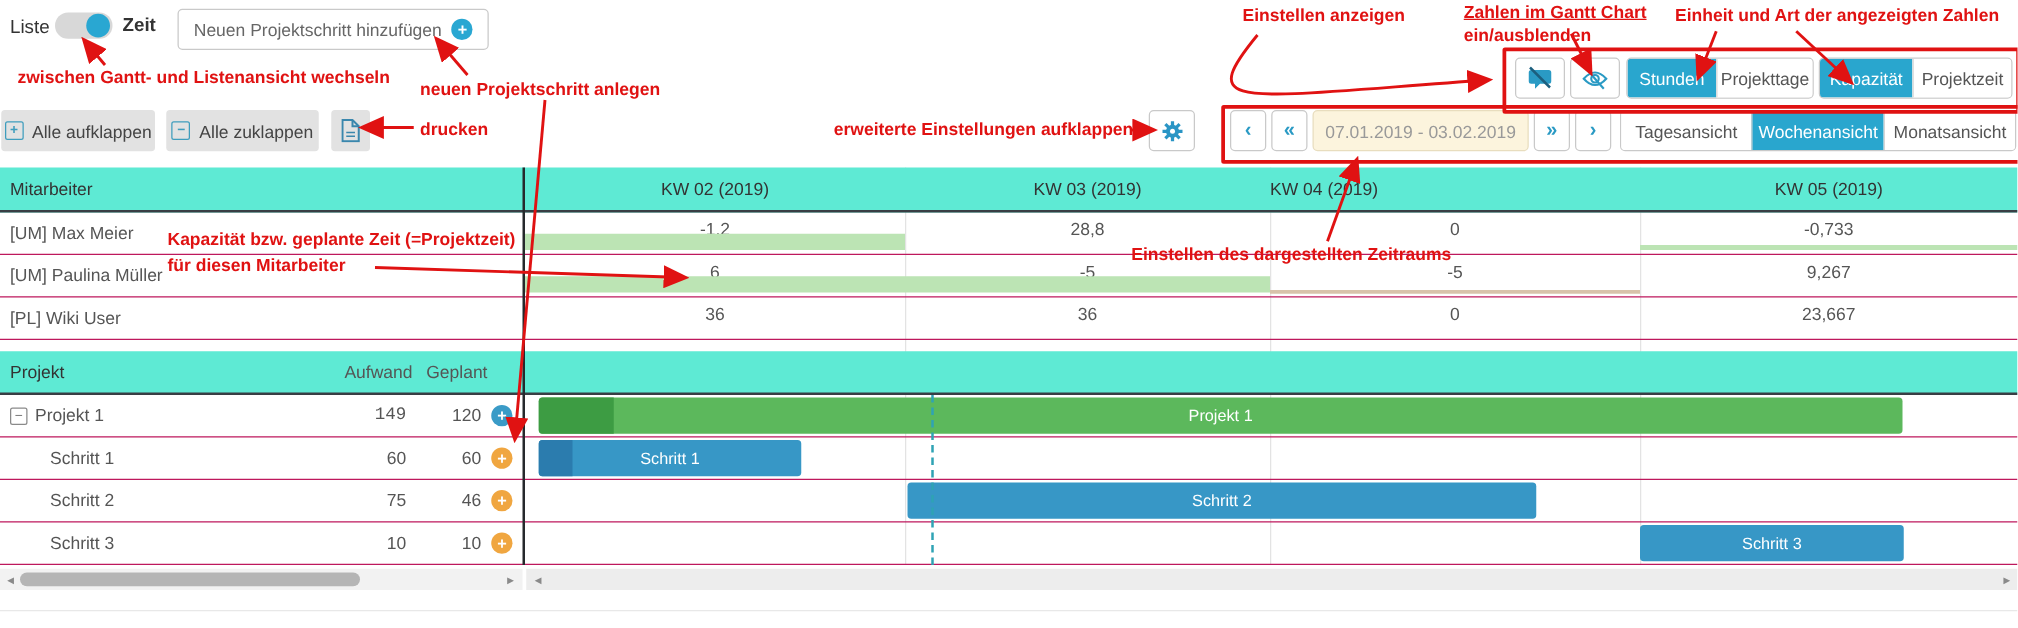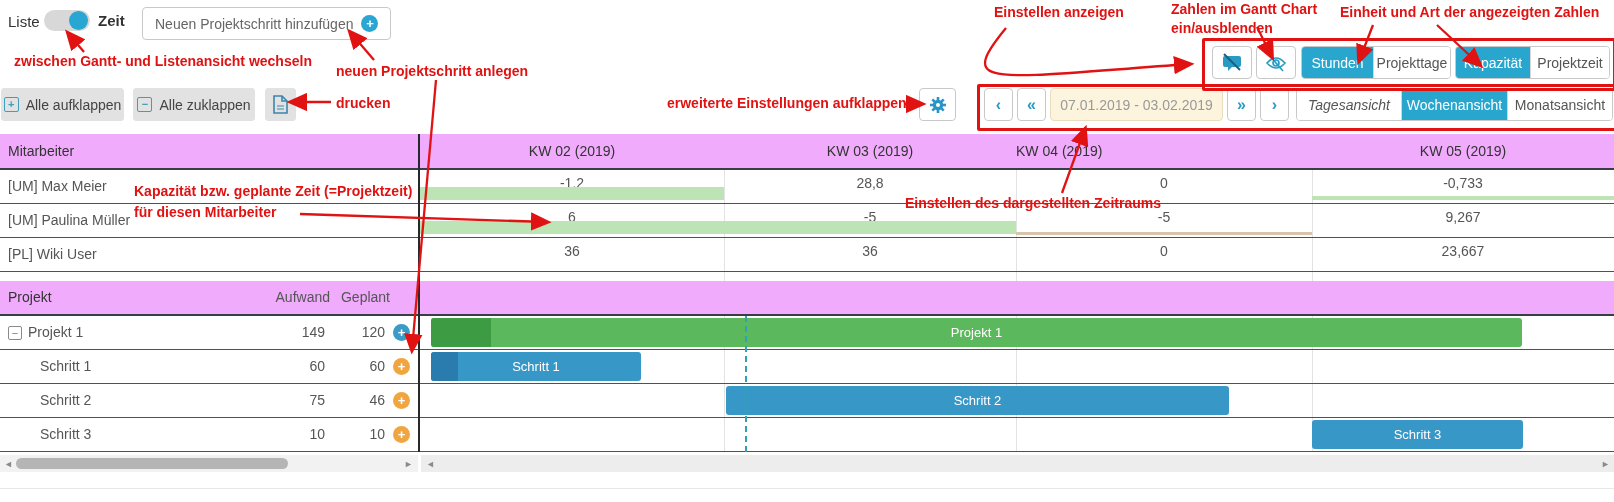--- a/index.html
+++ b/index.html
@@ -17,21 +17,21 @@
        background:#29a7d2;color:#fff;font-size:13px;font-weight:bold;margin-left:8px;line-height:1;}
   .sq-ico{display:inline-flex;align-items:center;justify-content:center;width:13px;height:13px;border:1px solid #3f9dbd;
        color:#3f9dbd;font-size:11px;line-height:1;margin-right:7px;border-radius:2px;font-weight:bold;}
   .blue-active{background:#29a6ce !important;color:#fff !important;}
   .grp{display:flex;box-sizing:border-box;border:1px solid #c9c9c9;border-radius:4px;overflow:hidden;background:#fff;}
   .grp>div{box-sizing:border-box;display:flex;align-items:center;justify-content:center;font-size:14px;color:#555;cursor:pointer;background:#fff;}
   .grp>div+div{border-left:1px solid #d5d5d5;}
   .chev{color:#2a9ac4;font-size:16px;font-weight:bold;}
   .datefield{background:#fcf4dd;border:1px solid #e8ddbe;color:#999;font-size:14px;}
   
-  .hdr-band{background:#f0abfc;border-bottom:2px solid #383e44;box-sizing:border-box;}
+  .hdr-band{background:#5eead4;border-bottom:2px solid #383e44;box-sizing:border-box;}
   .hdr-txt{font-size:14px;color:#333;}
   .rowline{border-bottom:1px solid #be185d;box-sizing:border-box;}
   .cellval{font-size:14px;color:#555;text-align:center;}
   .c0{left:420px;width:304px;} .c1{left:724px;width:292px;} .c2{left:1016px;width:296px;} .c3{left:1312px;width:302px;}
   .gridv{width:1px;background:#e3e3e3;top:134px;height:318px;}
   .capbar{background:#bce4b4;}
   .captan{background:#d8c3ab;}
   .name{font-size:14px;color:#555;}
   .num{font-size:14px;color:#555;text-align:right;}
   .addrow{width:17px;height:17px;border-radius:50%;color:#fff;font-weight:bold;font-size:13px;
@@ -126,21 +126,21 @@
   <span class="chev">«</span>
 </div>
 <div class="abs btn datefield" style="left:1050px;top:88px;width:173px;height:33px;">07.01.2019 - 03.02.2019</div>
 <div class="abs btn" style="left:1227px;top:88px;width:29px;height:33px;">
   <span class="chev">»</span>
 </div>
 <div class="abs btn" style="left:1260px;top:88px;width:29px;height:33px;">
   <span class="chev">›</span>
 </div>
 <div class="abs grp" style="left:1296px;top:88px;height:33px;">
-  <div style="width:104px;font-style:italic;">Tagesansicht</div>
+  <div style="width:104px;">Tagesansicht</div>
   <div class="blue-active" style="width:106px;">Wochenansicht</div>
   <div style="width:105px;">Monatsansicht</div>
 </div>
 
 <div class="abs gridv" style="left:724px;"></div>
 <div class="abs gridv" style="left:1016px;"></div>
 <div class="abs gridv" style="left:1312px;"></div>
 <div class="abs" style="left:418px;top:134px;width:2px;height:318px;background:#26292c;z-index:5;"></div>
 
 <div class="abs hdr-band" style="left:0;top:134px;width:1614px;height:36px;">
@@ -182,21 +182,21 @@
 
 <div class="abs hdr-band" style="left:0;top:281px;width:1614px;height:35px;">
   <span class="abs hdr-txt" style="left:8px;top:8px;">Projekt</span>
   <span class="abs hdr-txt num" style="left:250px;top:8px;width:80px;">Aufwand</span>
   <span class="abs hdr-txt num" style="left:330px;top:8px;width:60px;">Geplant</span>
 </div>
 
 <div class="abs rowline" style="left:0;top:316px;width:1614px;height:34px;">
   <span class="abs expbox" style="left:8px;top:10px;">−</span>
   <span class="abs name" style="left:28px;top:8px;">Projekt 1</span>
-  <span class="abs num" style="left:250px;top:8px;width:75px;">149</span>
+  <span class="abs num" style="left:250px;top:8px;width:75px;font-family:Liberation Mono, monospace;">149</span>
   <span class="abs num" style="left:330px;top:8px;width:55px;">120</span>
   <span class="abs addrow blue" style="left:393px;top:8px;">+</span>
   <div class="bar bar-green" style="left:431px;width:1091px;">
     <div class="seg seg-green" style="width:60px;"></div>
     <span style="position:relative;">Projekt 1</span>
   </div>
 </div>
 
 <div class="abs rowline" style="left:0;top:350px;width:1614px;height:34px;">
   <span class="abs name" style="left:40px;top:8px;">Schritt 1</span>
@@ -263,19 +263,19 @@
     <line x1="904" y1="104" x2="922" y2="104" marker-end="url(#arr)"></line>
     <line x1="1062" y1="193" x2="1085" y2="129" marker-end="url(#arr)"></line>
     <line x1="300" y1="214" x2="547" y2="222" marker-end="url(#arr)"></line>
   </g>
 </svg>
 
 <div class="ann" style="left:14px;top:53px;">zwischen Gantt- und Listenansicht wechseln</div>
 <div class="ann" style="left:336px;top:63px;">neuen Projektschritt anlegen</div>
 <div class="ann" style="left:336px;top:95px;">drucken</div>
 <div class="ann" style="left:994px;top:4px;">Einstellen anzeigen</div>
-<div class="ann" style="left:1171px;top:1px;">Zahlen im Gantt Chart</div>
+<div class="ann" style="left:1171px;top:1px;text-decoration:underline;">Zahlen im Gantt Chart</div>
 <div class="ann" style="left:1171px;top:20px;">ein/ausblenden</div>
 <div class="ann" style="left:1340px;top:4px;">Einheit und Art der angezeigten Zahlen</div>
 <div class="ann" style="left:667px;top:95px;">erweiterte Einstellungen aufklappen</div>
 <div class="ann" style="left:877px;top:195px;margin-left:28px;">Einstellen des dargestellten Zeitraums</div>
 <div class="ann" style="left:134px;top:183px;">Kapazität bzw. geplante Zeit (=Projektzeit)</div>
 <div class="ann" style="left:134px;top:204px;">für diesen Mitarbeiter</div>
 
 </body></html>

